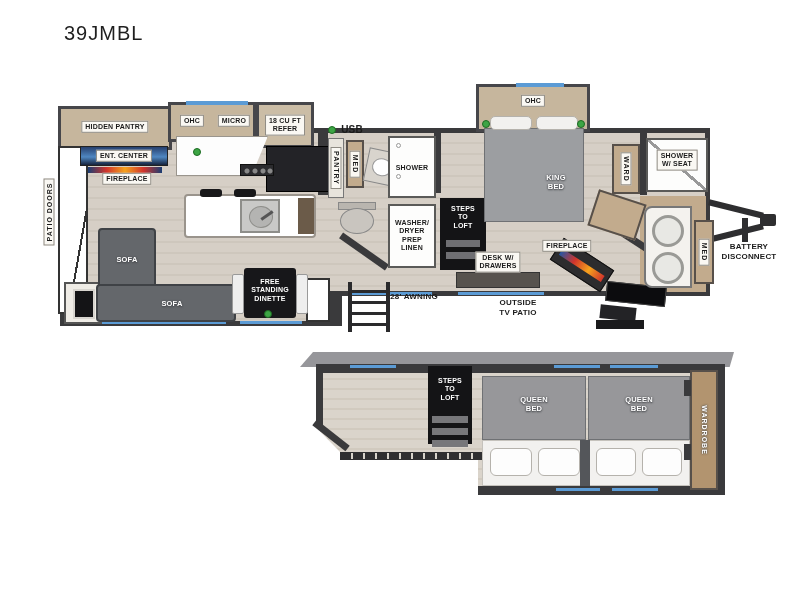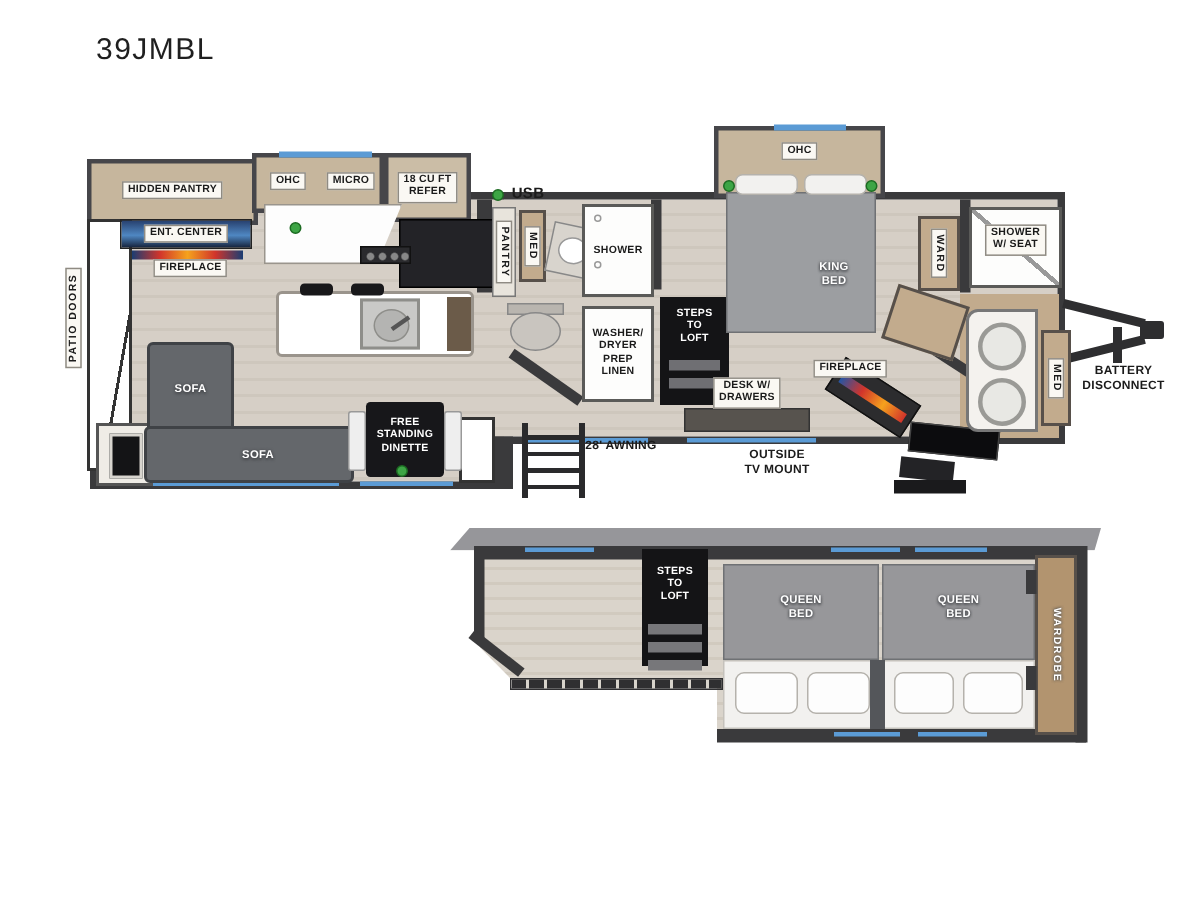--- a/index.html
+++ b/index.html
@@ -178,21 +178,21 @@
 DISCONNECT</div>
 
     <div class="shape blue" style="left:98px;top:321px;width:128px;height:3px;z-index:7;"></div>
     <div class="shape blue" style="left:240px;top:321px;width:62px;height:3px;z-index:7;"></div>
     <div class="shape blue" style="left:350px;top:292px;width:82px;height:3px;z-index:7;"></div>
     <div class="shape blue" style="left:458px;top:292px;width:86px;height:3px;z-index:7;"></div>
     <div class="shape" style="left:348px;top:282px;width:42px;height:50px;border-left:4px solid #2a2a2c;border-right:4px solid #2a2a2c;z-index:8;
                 background:repeating-linear-gradient(180deg,transparent 0 8px,#2a2a2c 8px 11px);"></div>
     <div class="lbl bare" style="left:414px;top:297px;font-size:8px;">28' AWNING</div>
     <div class="lbl bare" style="left:518px;top:308px;font-size:8px;">OUTSIDE
-TV MOUNT</div>
+TV PATIO</div>
     <div class="shape" style="left:596px;top:280px;width:76px;height:50px;z-index:8;">
       <div style="position:absolute;left:10px;top:4px;width:60px;height:20px;background:#0c0c0e;border:1px solid #444;transform:rotate(6deg);"></div>
       <div style="position:absolute;left:4px;top:26px;width:36px;height:14px;background:#232326;transform:rotate(6deg);"></div>
       <div style="position:absolute;left:0;top:40px;width:48px;height:9px;background:#1a1a1c;"></div>
     </div>
   </div>
 
   <div>
     <div class="shape" style="left:300px;top:352px;width:434px;height:15px;background:#96969a;clip-path:polygon(3% 0,100% 0,99% 100%,0 100%);z-index:2;"></div>
     <div class="shape wall" style="left:316px;top:364px;width:408px;height:9px;z-index:5;"></div>

